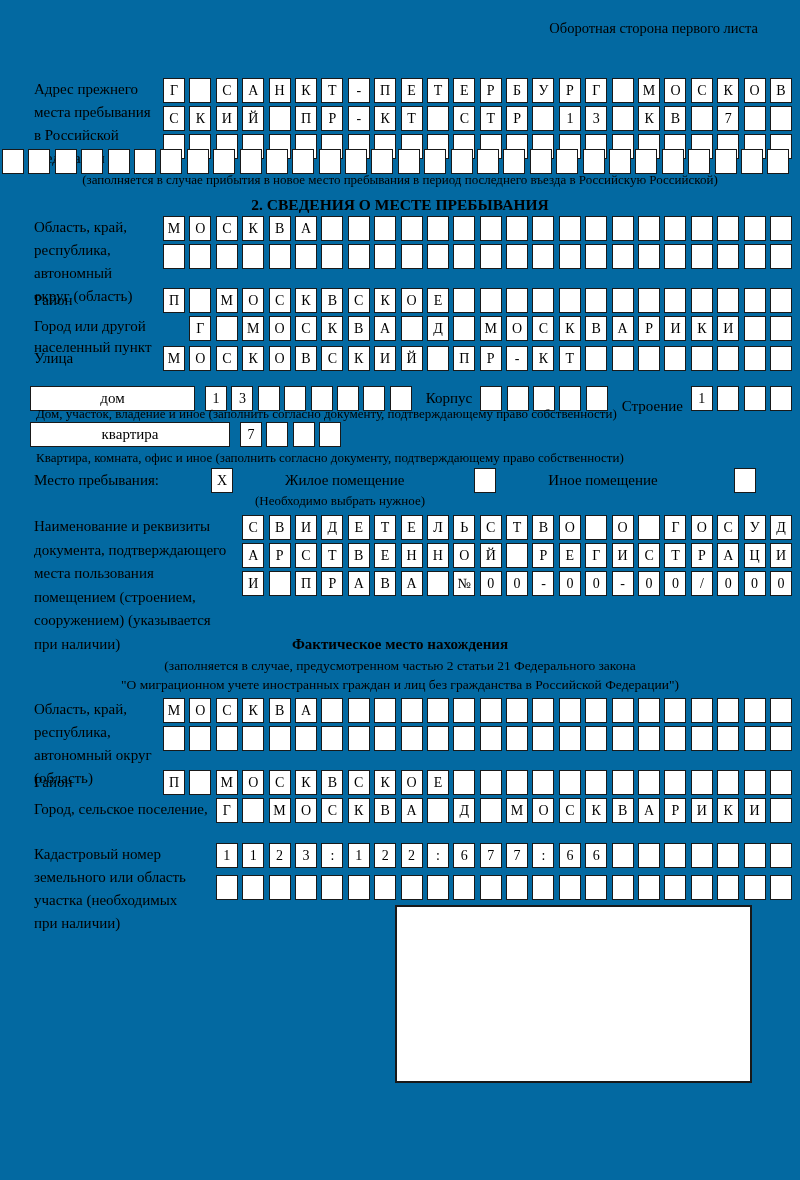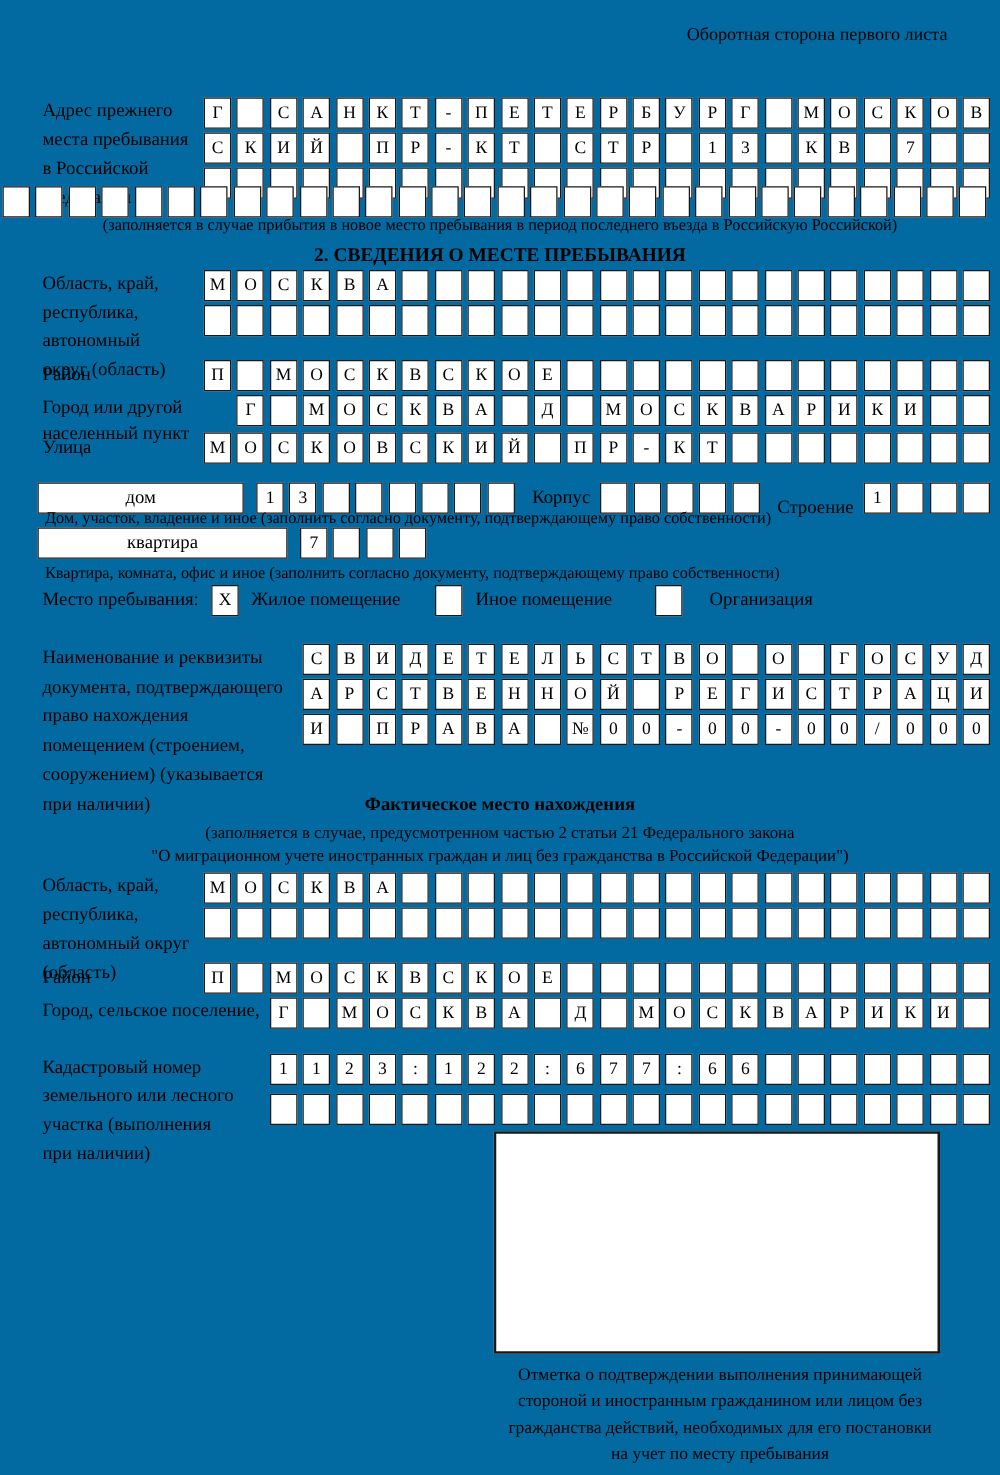--- a/index.html
+++ b/index.html
@@ -360,35 +360,36 @@
     <div class="cells" style="margin-left:10px;">
         <span class="cell">7</span>
         <span class="cell"></span>
         <span class="cell"></span>
         <span class="cell"></span>
       </div>
     <div style="flex:1;"></div>
   </div>
   <div class="caption" style="top:450px; left:36px;">Квартира, комната, офис и иное (заполнить согласно документу, подтверждающему право собственности)</div>
 
-  <div class="stay-row" style="top:468px;">
+  <div class="stay-row" style="top:468px;gap:42px;">
     <span class="inline-label" style="padding-left:4px;">Место пребывания:</span>
     <span class="cell cb">X</span>
     <span class="inline-label">Жилое помещение</span>
     <span class="cell cb" style="margin-left:28px;"></span>
     <span class="inline-label">Иное помещение</span>
     <span class="cell cb" style="margin-left:34px; margin-right:22px;"></span>
     <span class="inline-label">Организация</span>
   </div>
+  <div class="caption" style="top:493px; left:60px; width:560px; text-align:center;">(Необходимо выбрать нужное)</div>
 
   <div class="field" id="doc-field" style="top:515px;">
     <div class="flabel">
         <div>Наименование и реквизиты</div>
         <div>документа, подтверждающего</div>
-        <div>право нахождения</div>
+        <div>места пользования</div>
         <div>помещением (строением,</div>
         <div>сооружением) (указывается</div>
         <div>при наличии)</div>
       </div>
     <div class="rows">
       <div class="cells">
           <span class="cell">С</span>
           <span class="cell">В</span>
           <span class="cell">И</span>
           <span class="cell">Д</span>
@@ -582,22 +583,22 @@
         <span class="cell">И</span>
         <span class="cell">К</span>
         <span class="cell">И</span>
         <span class="cell"></span>
       </div>
   </div>
 
   <div class="field" style="top:843px;">
     <div class="flabel">
         <div>Кадастровый номер</div>
-        <div>земельного или лесного</div>
-        <div>участка (выполнения</div>
+        <div>земельного или область</div>
+        <div>участка (необходимых</div>
         <div>при наличии)</div>
       </div>
     <div class="rows g7">
       <div class="cells">
           <span class="cell">1</span>
           <span class="cell">1</span>
           <span class="cell">2</span>
           <span class="cell">3</span>
           <span class="cell">:</span>
           <span class="cell">1</span>
@@ -639,20 +640,14 @@
           <span class="cell"></span>
           <span class="cell"></span>
           <span class="cell"></span>
           <span class="cell"></span>
           <span class="cell"></span>
         </div>
     </div>
   </div>
 
   <div id="stamp-box"></div>
-  <div id="stamp-caption">
-      <div>Отметка о подтверждении выполнения принимающей</div>
-      <div>стороной и иностранным гражданином или лицом без</div>
-      <div>гражданства действий, необходимых для его постановки</div>
-      <div>на учет по месту пребывания</div>
-    </div>
 
 </div>
 
 </body></html>

